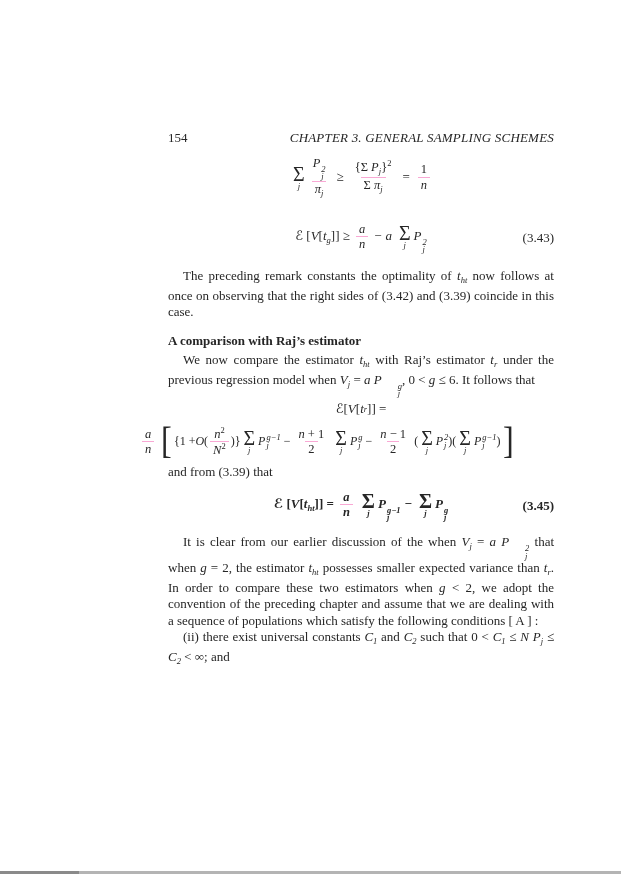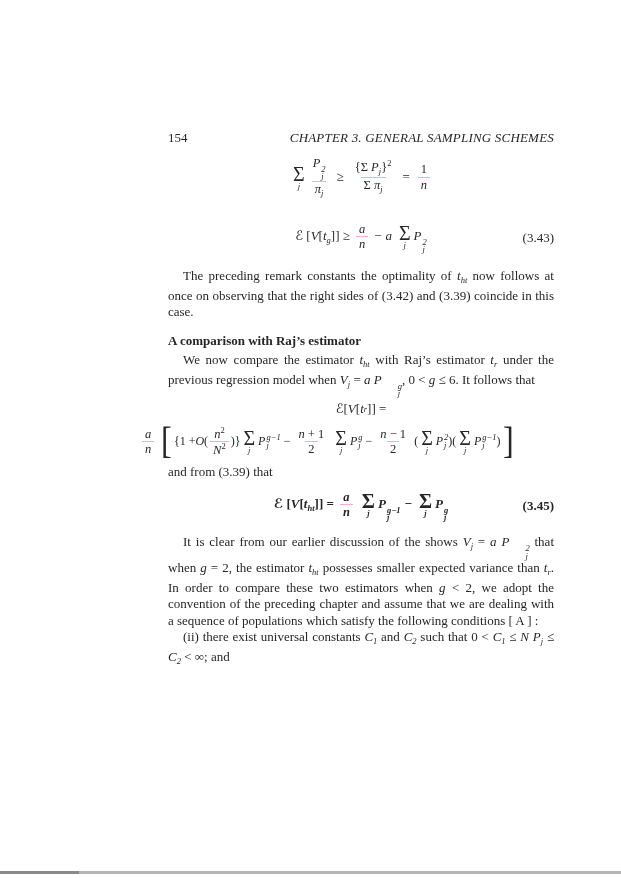--- a/index.html
+++ b/index.html
@@ -213,21 +213,21 @@
           </span><span class="sp" style="width: 4px;"></span><span class="rm">−</span><span class="sp" style="width: 4px;"></span><span class="sum">
             <span class="sig">Σ</span>
             <span class="sunder">j</span>
           </span><span class="it">P</span><span class="ss">
             <span class="sst">g</span>
             <span class="ssb">j</span>
           </span></span>
       <span class="eqno">(3.45)</span>
     </div>
 
-    <p class="body indent m-p6"><span class="rm">It is clear from our earlier discussion of the shows </span><span class="it">V</span><span class="sb">j</span><span class="rm"> = </span><span class="it">a</span><span class="rm"> </span><span class="it">P</span><span class="ss">
+    <p class="body indent m-p6"><span class="rm">It is clear from our earlier discussion of the when </span><span class="it">V</span><span class="sb">j</span><span class="rm"> = </span><span class="it">a</span><span class="rm"> </span><span class="it">P</span><span class="ss">
           <span class="sst">2</span>
           <span class="ssb">j</span>
         </span><span class="rm"> that when </span><span class="it">g</span><span class="rm"> = 2, the estimator </span><span class="it">t</span><span class="sb">ht</span><span class="rm"> possesses smaller expected variance than </span><span class="it">t</span><span class="sb">r</span><span class="rm">. In order to compare these two estimators when </span><span class="it">g</span><span class="rm"> &lt; 2, we adopt the convention of the preceding chapter and assume that we are dealing with a sequence of populations which satisfy the following conditions [ A ] :</span></p>
 
     <p class="body indent"><span class="rm">(ii) there exist universal constants </span><span class="it">C</span><span class="sb">1</span><span class="rm"> and </span><span class="it">C</span><span class="sb">2</span><span class="rm"> such that 0 &lt; </span><span class="it">C</span><span class="sb">1</span><span class="rm"> ≤ </span><span class="it">N</span><span class="rm"> </span><span class="it">P</span><span class="sb">j</span><span class="rm"> ≤ </span><span class="it">C</span><span class="sb">2</span><span class="rm"> &lt; ∞; and</span></p>
 
   </div>
 
   <div class="scroll-track" style="background: rgb(180, 180, 180);">
     <div class="scroll-thumb" style="background: rgb(138, 138, 138);"></div>

